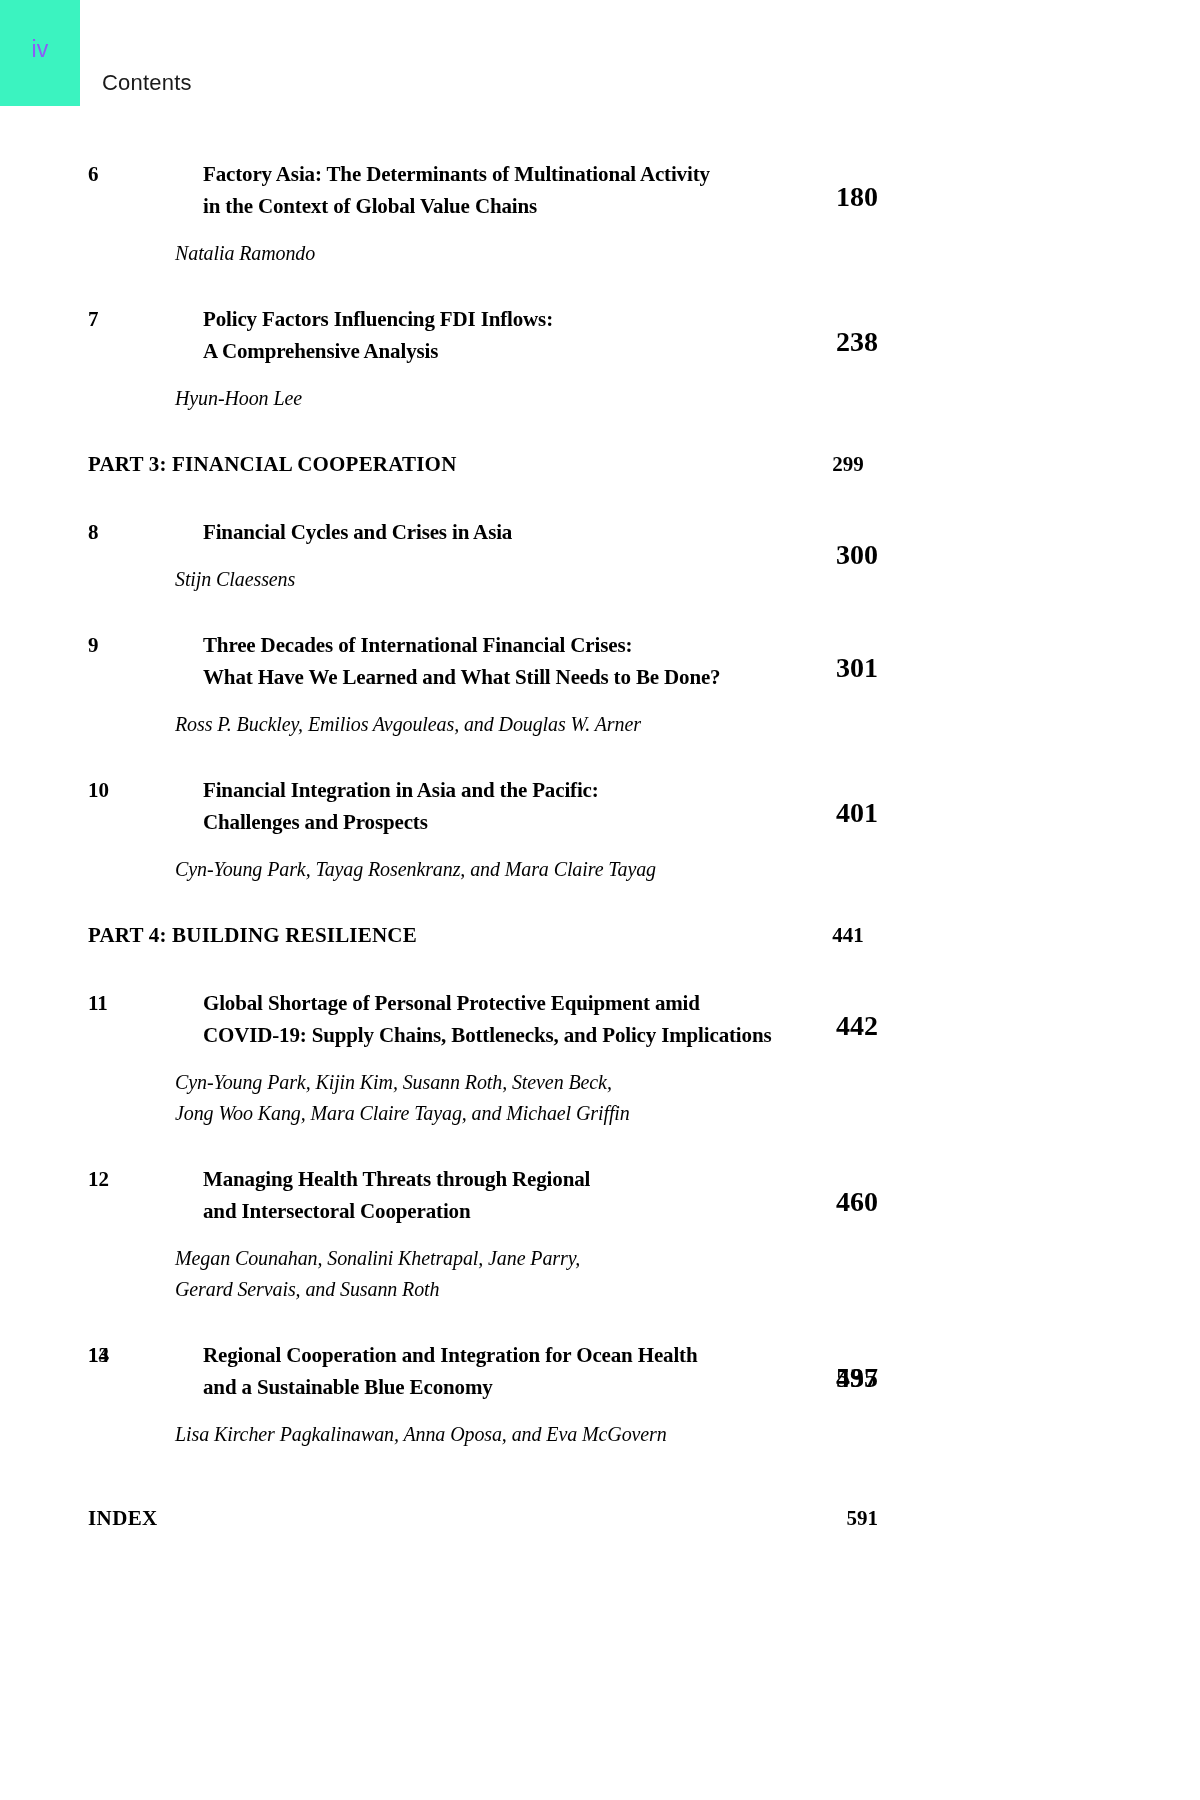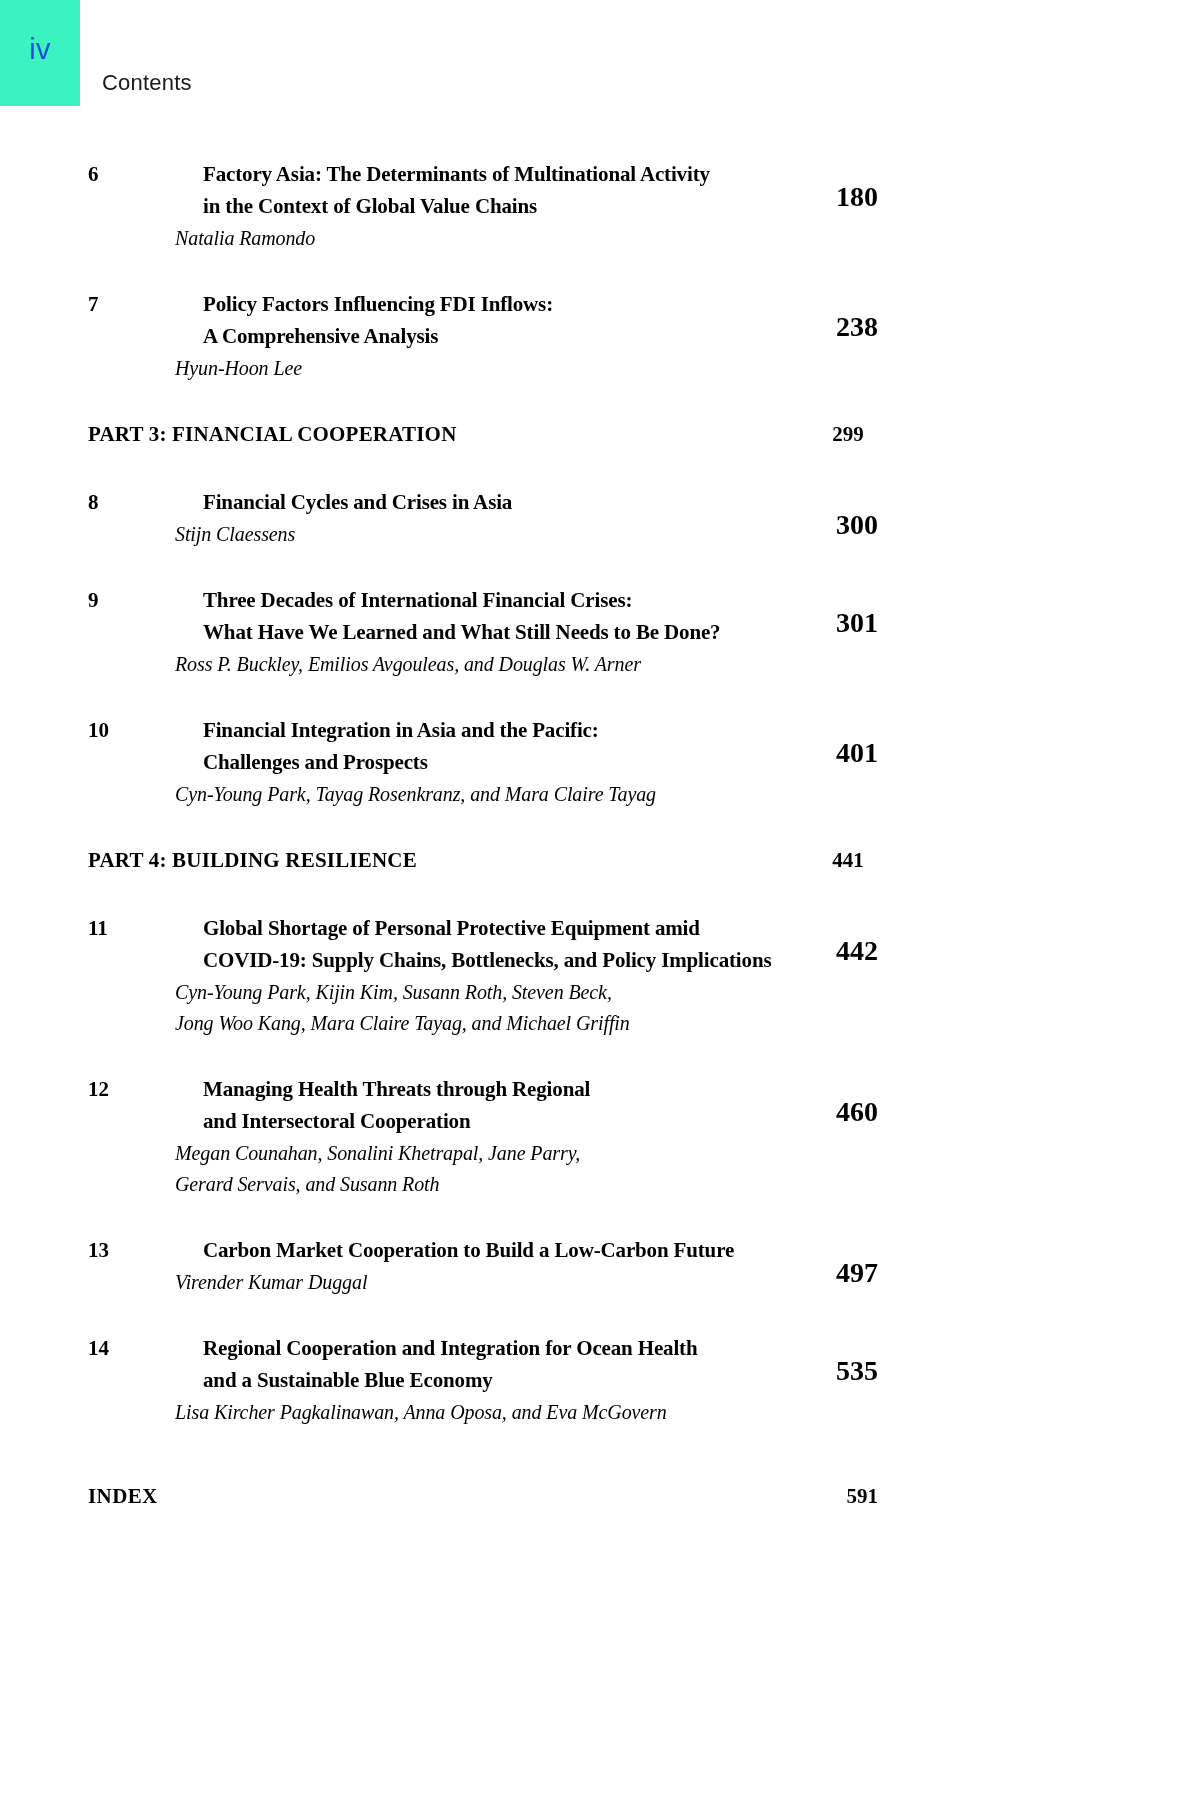--- a/index.html
+++ b/index.html
@@ -36,23 +36,23 @@
   }
   .folio-number {
     position: absolute;
     left: 0;
     top: 0;
     width: 80px;
     height: 80px;
     display: flex;
     align-items: center;
     justify-content: center;
-    color: #1d4ed8;
+    color: #8b5cf6;
     font-family: "Liberation Sans", "DejaVu Sans", sans-serif;
-    font-size: 29px;
+    font-size: 23px;
     font-weight: 400;
     letter-spacing: 0.3px;
     padding-top: 18px;
     box-sizing: border-box;
   }
   .running-head-title {
     position: absolute;
     left: 102px;
     top: 70px;
     font-family: "Liberation Sans", "DejaVu Sans", sans-serif;
@@ -98,21 +98,21 @@
     max-width: 640px;
     margin-left: 28px;
   }
   .toc-entry .title .tline { display: block; white-space: nowrap; }
   .toc-entry .authors {
     font-size: 20px;
     font-style: italic;
     line-height: 31px;
     font-family: "Liberation Serif", "DejaVu Serif", serif;
     letter-spacing: -0.1px;
-    margin-top: 1px;
+    margin-top: 16px;
   }
   .toc-entry .authors .aline { display: block; white-space: nowrap; }
   .toc-entry .page {
     position: absolute;
     right: 0;
     top: 0;
     width: 60px;
     text-align: right;
     font-size: 28px;
     font-weight: bold;
@@ -275,28 +275,20 @@
         </div>
         <div class="authors">
           <span class="aline">Megan Counahan, Sonalini Khetrapal, Jane Parry,</span>
           <span class="aline">Gerard Servais, and Susann Roth</span>
         </div>
       </div>
       <div class="page">460</div>
     </div>
     <div class="toc-entry">
       <div class="num">13</div>
-      <div class="body">
-        <div class="title">
-          <span class="tline">Carbon Market Cooperation to Build a Low-Carbon Future</span>
-        </div>
-        <div class="authors">
-          <span class="aline">Virender Kumar Duggal</span>
-        </div>
-      </div>
       <div class="page">497</div>
     </div>
     <div class="toc-entry">
       <div class="num">14</div>
       <div class="body">
         <div class="title">
           <span class="tline">Regional Cooperation and Integration for Ocean Health</span>
           <span class="tline">and a Sustainable Blue Economy</span>
         </div>
         <div class="authors">

